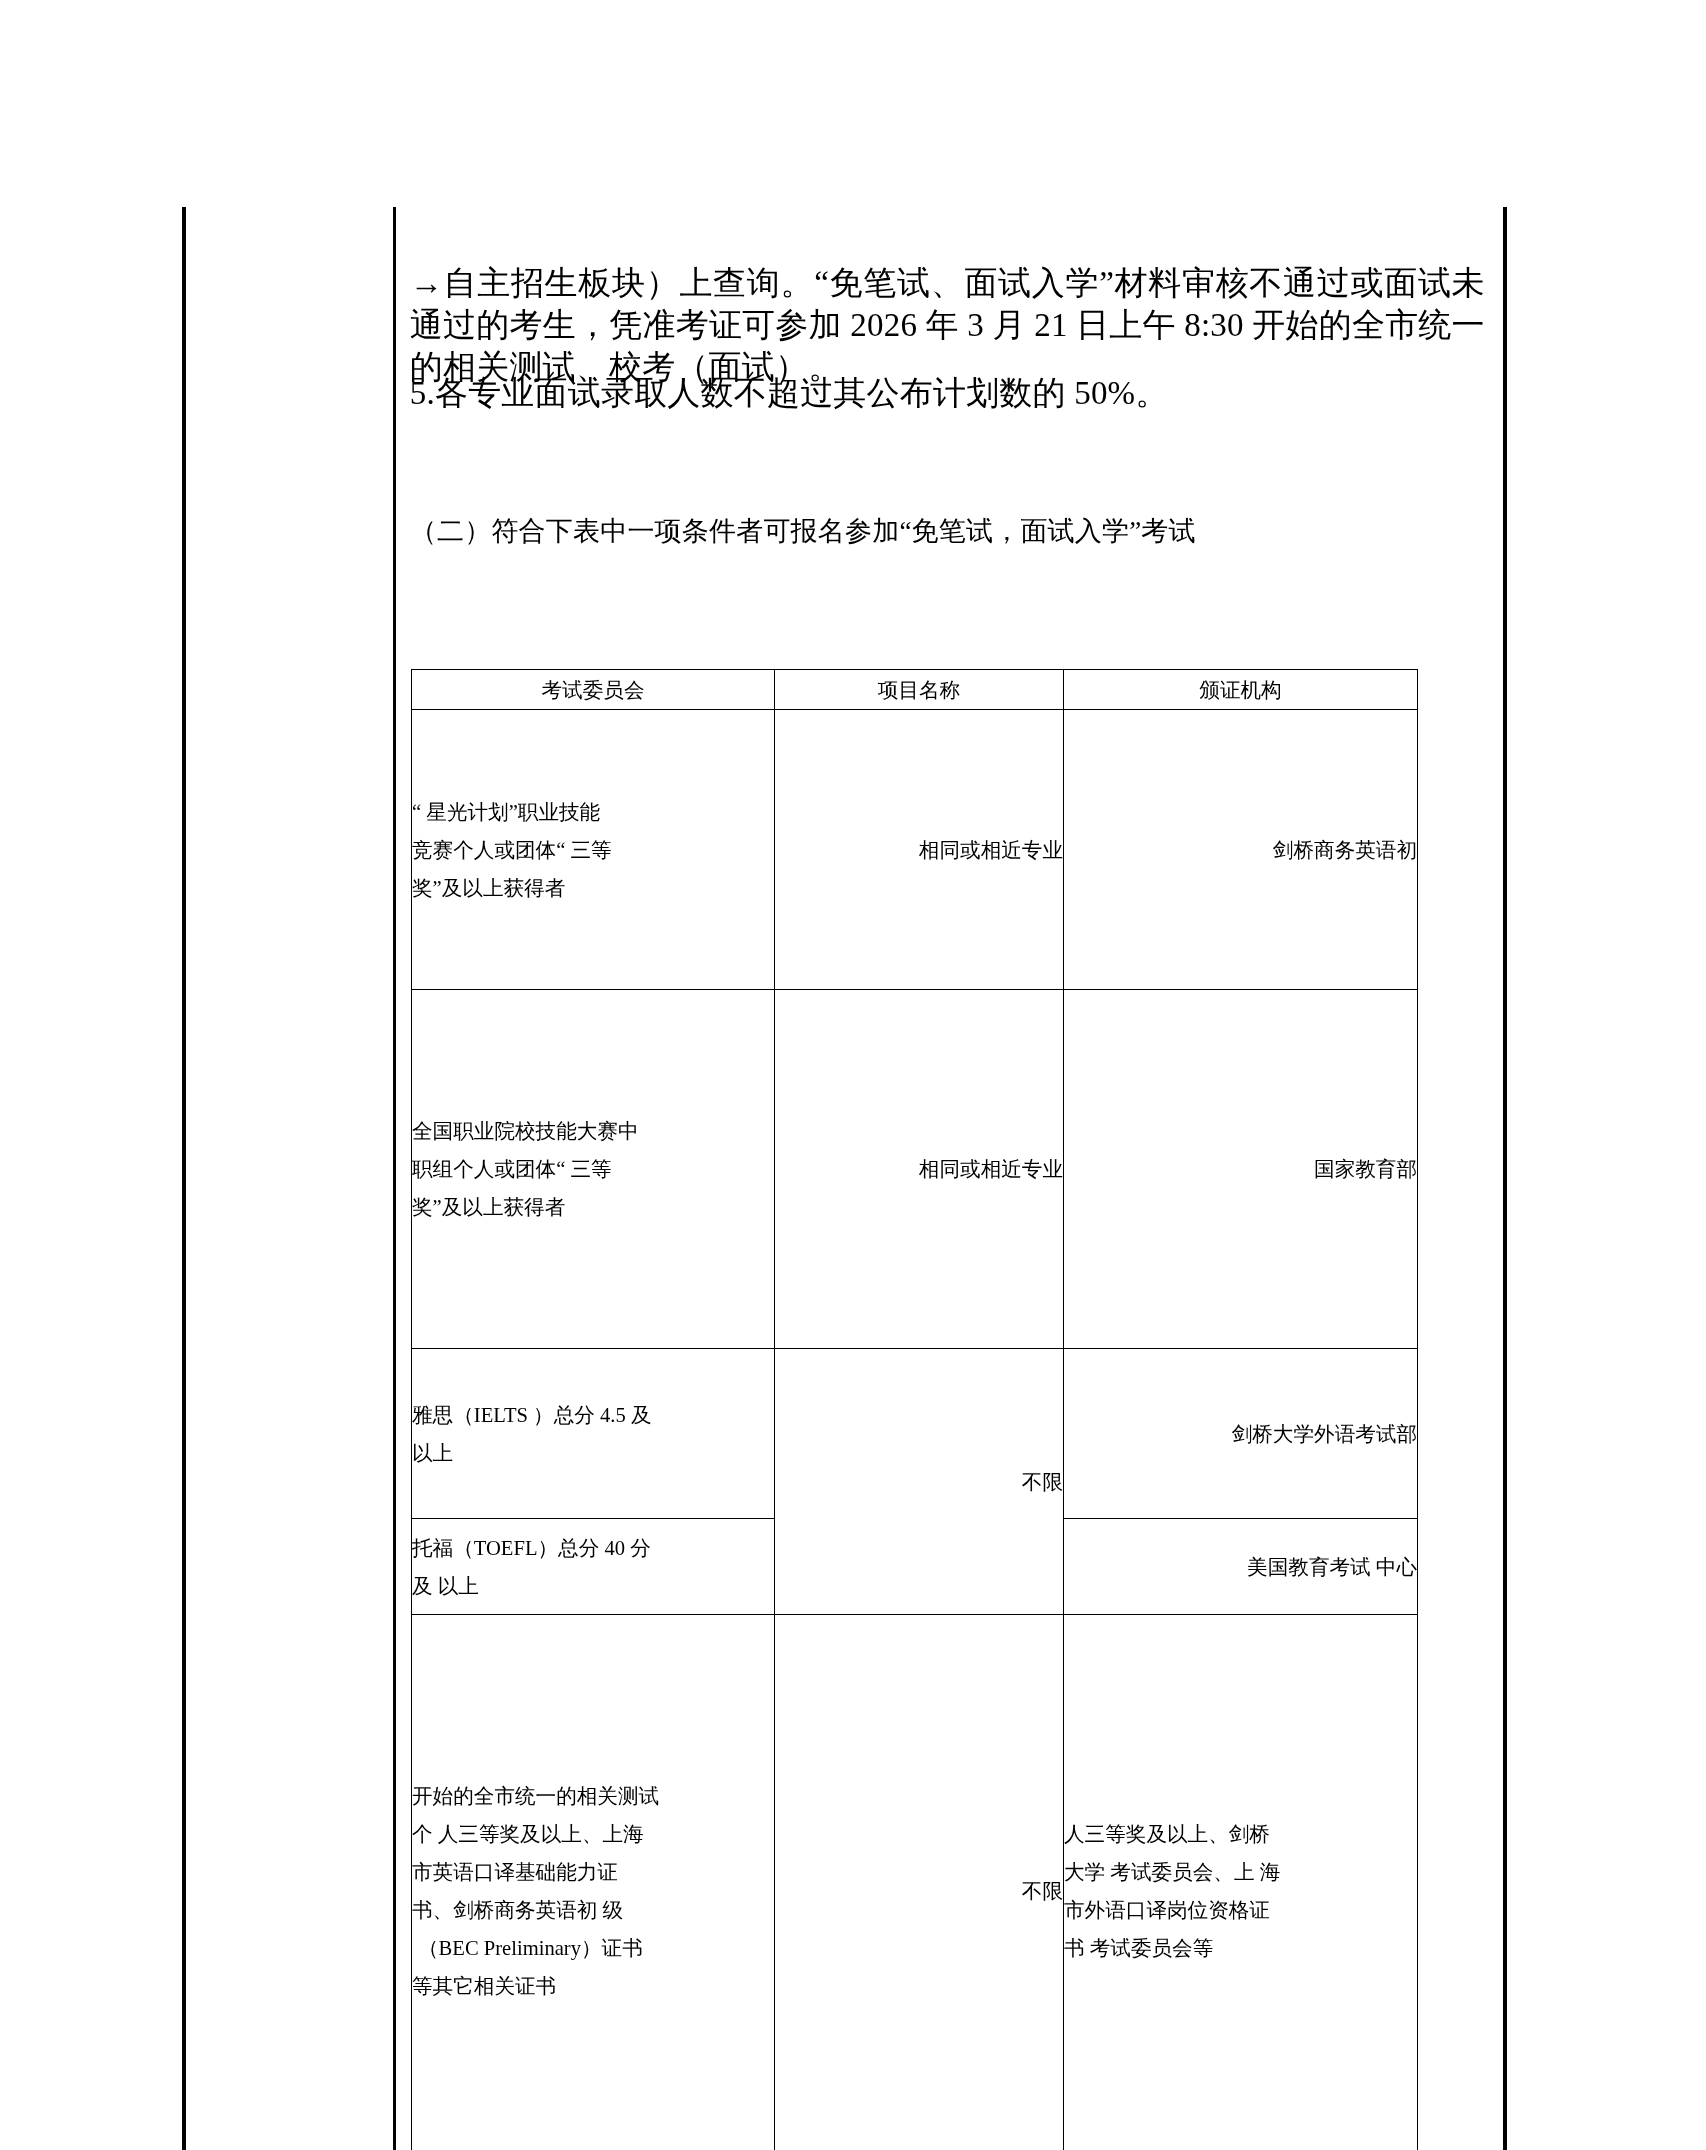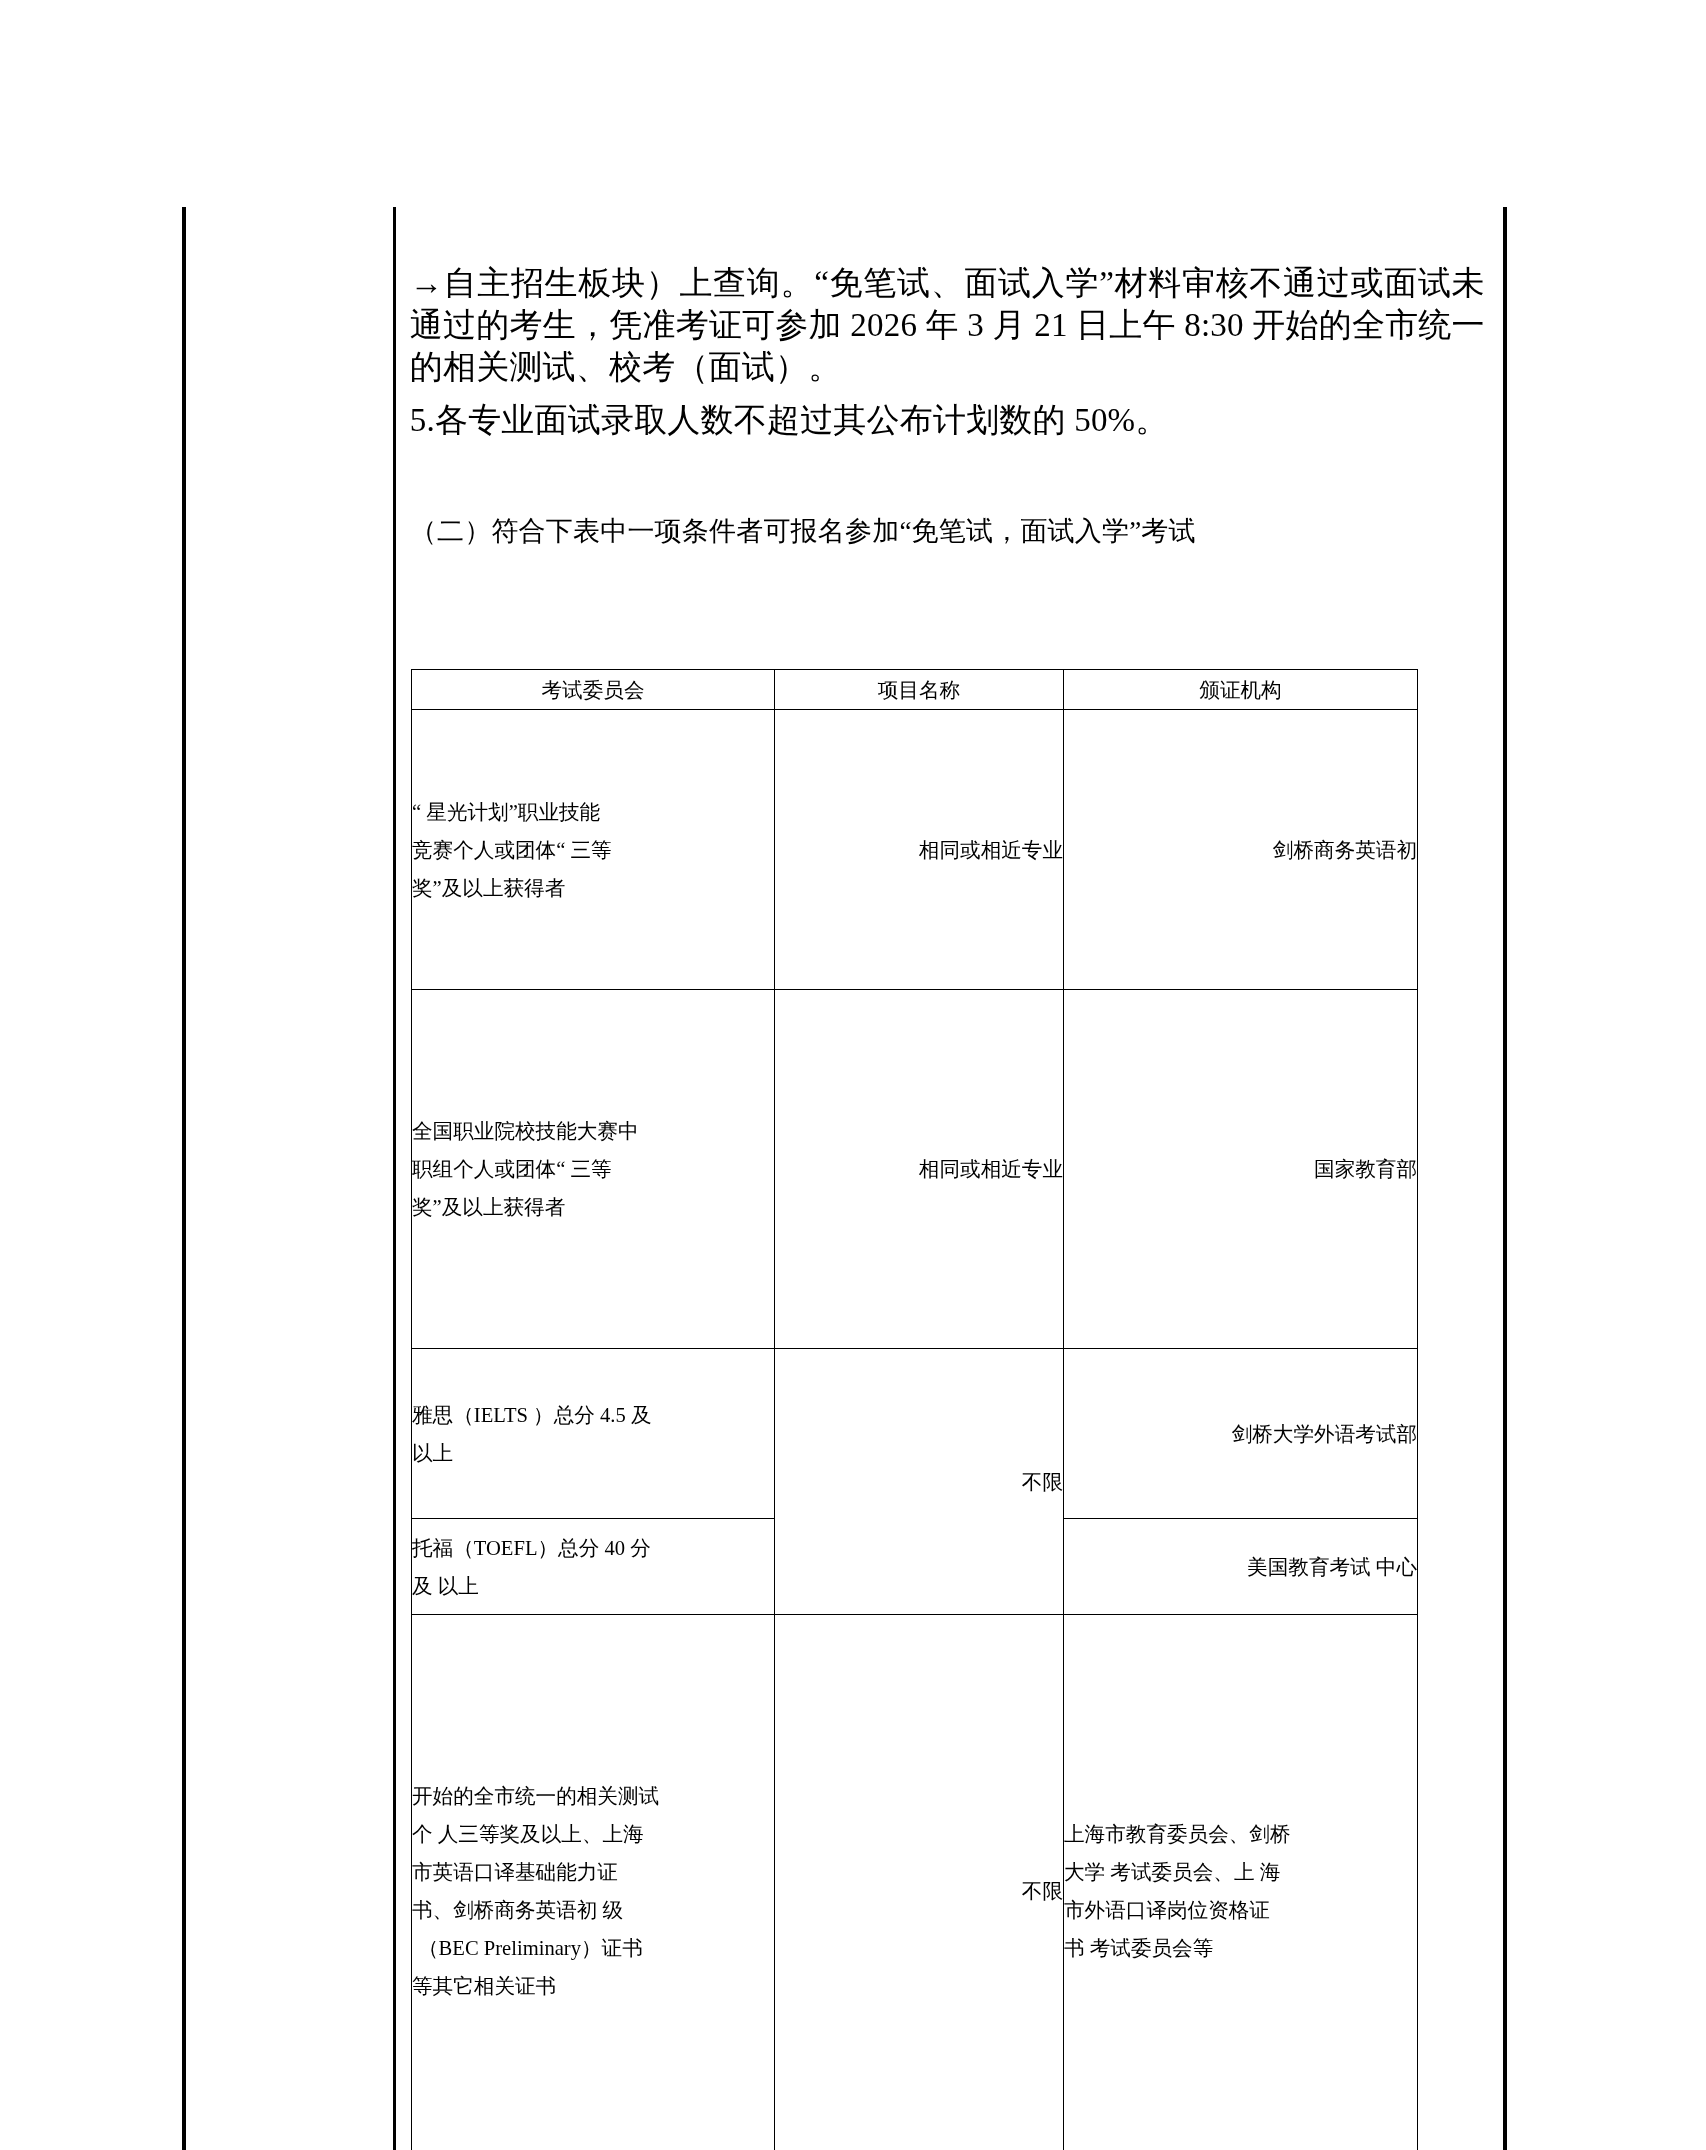--- a/index.html
+++ b/index.html
@@ -66,21 +66,21 @@
     position: absolute;
     left: 13.8px;
     width: 1075px;
     font-size: 33px;
     line-height: 42px;
     text-align: justify;
     text-justify: inter-ideograph;
     letter-spacing: 0.2px;
   }
   #par-continuation { top: 22.4px; }
-  #par-item5       { top: 159px; }
+  #par-item5       { top: 132px; }
 
   #heading-two {
     position: absolute;
     left: 13.8px;
     top: 276px;
     width: 1075px;
     font-size: 27px;
     line-height: 42px;
     letter-spacing: 0.2px;
   }
@@ -213,21 +213,21 @@
           <td class="cell-left">
             <span class="ln">开始的全市统一的相关测试</span>
             <span class="ln">个 人三等奖及以上、上海</span>
             <span class="ln">市英语口译基础能力证</span>
             <span class="ln">书、剑桥商务英语初  级</span>
             <span class="ln pad-left-sm">（BEC Preliminary）证书</span>
             <span class="ln">等其它相关证书</span>
           </td>
           <td class="cell-center">不限</td>
           <td class="cell-left">
-            <span class="ln">上海市教育委员会、剑桥</span>
+            <span class="ln">人三等奖及以上、剑桥</span>
             <span class="ln">大学 考试委员会、上 海</span>
             <span class="ln">市外语口译岗位资格证</span>
             <span class="ln">书   考试委员会等</span>
           </td>
         </tr>
 
       </tbody>
     </table>
 
   </div>

